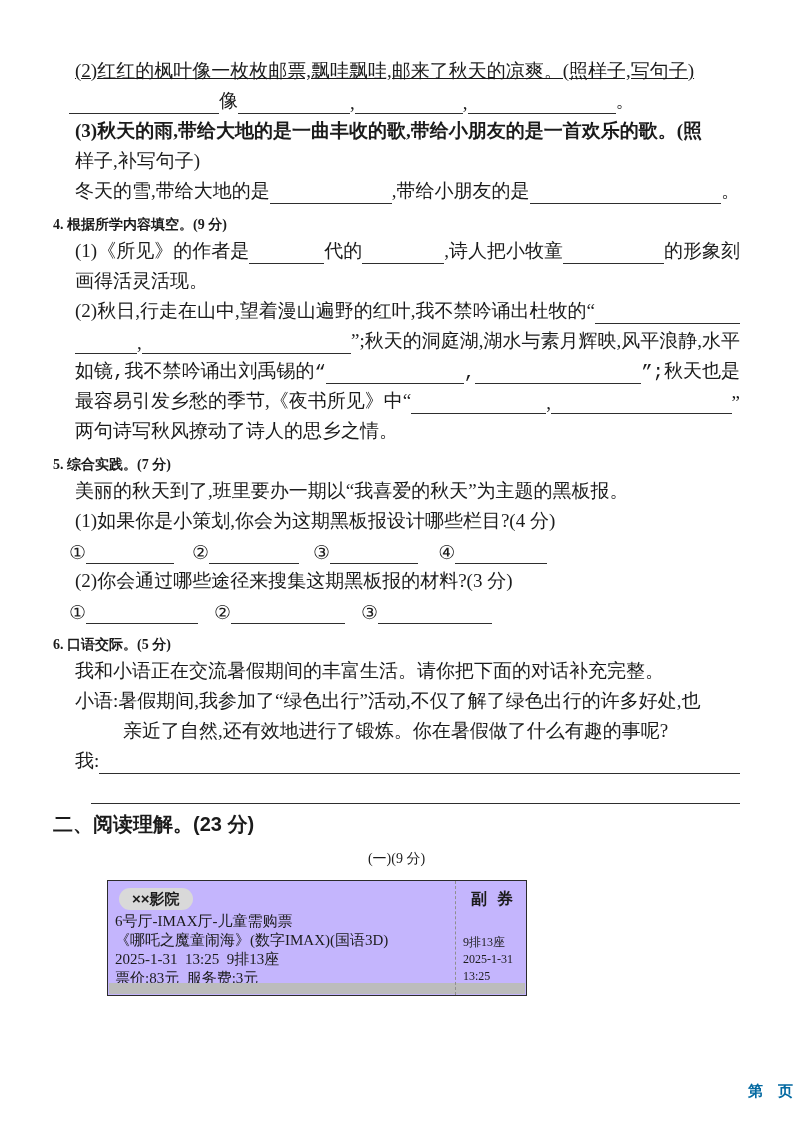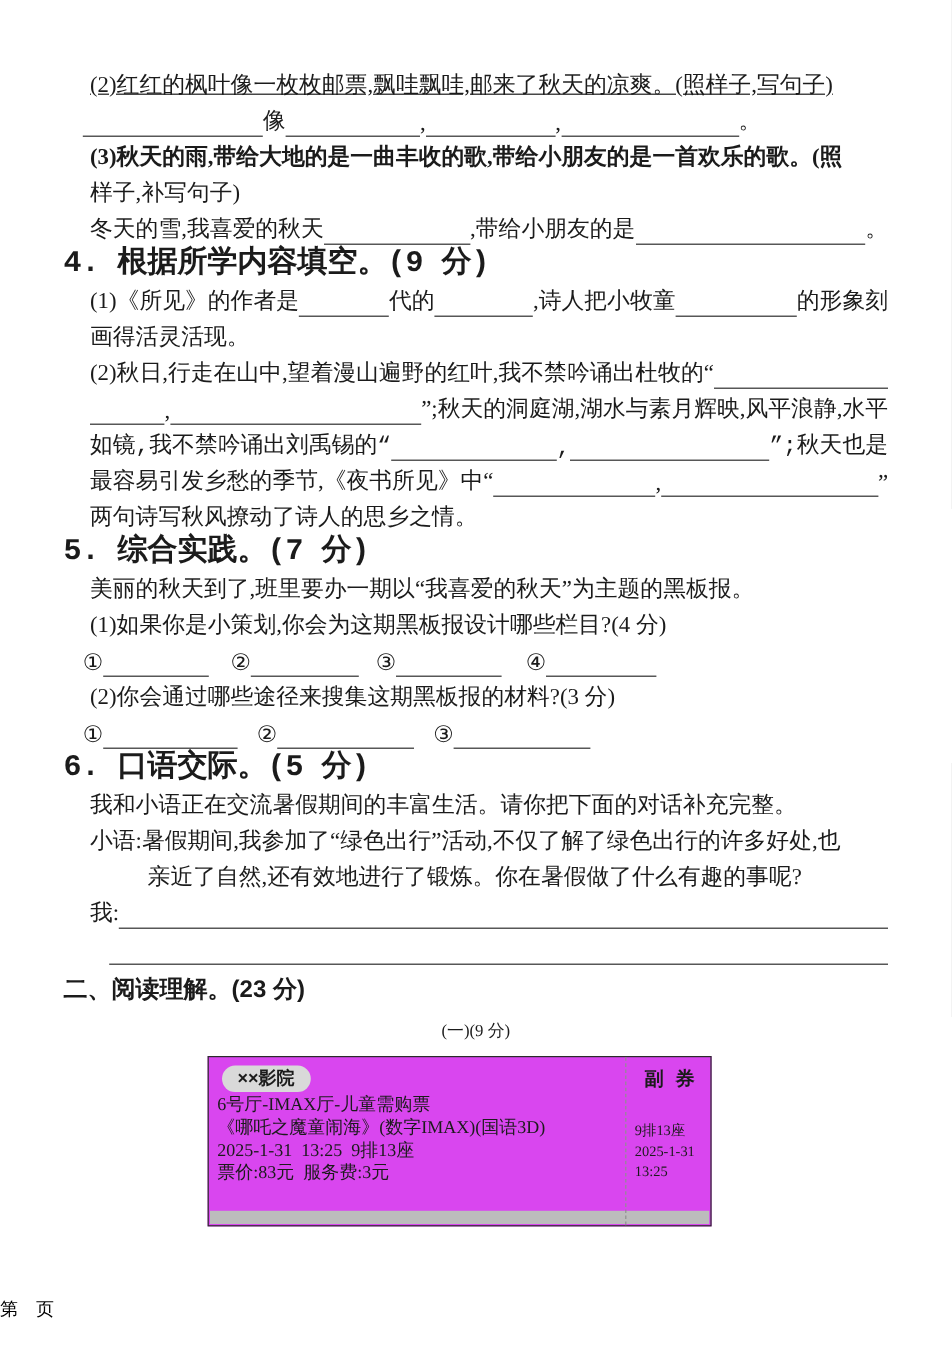--- a/index.html
+++ b/index.html
@@ -18,47 +18,47 @@
   .line {
     display:flex;
     align-items:flex-end;
     height:30px;
     font-size:19px;
     white-space:pre;
     box-sizing:border-box;
   }
   .seg { white-space:pre; }
   .line.qheader {
-    font-family:Liberation Mono, monospace;
+    font-family:Liberation Serif, serif;
     font-weight:700;
-    font-size:25px;
+    font-size:14px;
   }
   .line.secheader {
     font-family:"Liberation Sans","DejaVu Sans",sans-serif;
     font-weight:700;
     font-size:20px;
     height:34px;
   }
   .line.center { justify-content:center; font-size:14px; }
   .blank {
     display:inline-block;
     height:26px;
     border-bottom:1px solid #2e2e2e;
     box-sizing:border-box;
   }
   .blank.flex { flex:1 1 auto; }
   .gap { display:inline-block; height:1px; }
   
   .ticket {
     position:relative;
-    width:420px; height:142px;
-    margin:12px 0 0 120px;
+    width:420px; height:116px;
+    margin:12px 0 0 54px;
     border:1.5px solid #2b2b2b;
     box-sizing:border-box;
-    background:#d946ef;
+    background:#c4b5fd;
   }
   .ticket-main {
     position:absolute; left:0; top:0; right:70px; bottom:0;
     padding:5px 2px 0 7px;
     box-sizing:border-box;
   }
   .ticket-divider {
     position:absolute; top:0; bottom:0; right:70px; width:0;
     border-left:1px dashed #8f8f8f;
     z-index:2;
@@ -98,37 +98,38 @@
   }
   #stub-lines { margin-top:24px; }
   .ticket-bar {
     position:absolute; left:1px; right:1px; bottom:1px; height:11px;
     background:#bcbcbc;
     z-index:1;
   }
   
   .footer {
     position:absolute; left:0; right:0; top:1082px;
-    text-align:left;
+    text-align:right;
     font-family:"Liberation Sans","DejaVu Sans",sans-serif;
     font-size:15px;
-    color:#000000;
+    color:#0369a1;
+    font-weight:bold;
   }
 </style>
 </head>
 <body>
 
 <div class="page">
 
   <div id="lines">
       <div class="line body" style="padding-left: 22px; text-decoration: underline;"><span class="seg">(2)红红的枫叶像一枚枚邮票,飘哇飘哇,邮来了秋天的凉爽。(照样子,写句子)</span></div>
       <div class="line body" style="padding-left: 16px;"><span class="blank" style="width: 150px;"></span><span class="seg">像</span><span class="blank" style="width: 112px;"></span><span class="seg">,</span><span class="blank" style="width: 108px;"></span><span class="seg">,</span><span class="blank" style="width: 148px;"></span><span class="seg">。</span></div>
       <div class="line body" style="padding-left: 22px; font-weight: bold;"><span class="seg">(3)秋天的雨,带给大地的是一曲丰收的歌,带给小朋友的是一首欢乐的歌。(照</span></div>
       <div class="line body" style="padding-left: 22px;"><span class="seg">样子,补写句子)</span></div>
-      <div class="line body" style="padding-left: 22px;"><span class="seg">冬天的雪,我喜爱的秋天</span><span class="blank" style="width: 122px;"></span><span class="seg">,带给小朋友的是</span><span class="blank flex"></span><span class="seg">。</span></div>
+      <div class="line body" style="padding-left: 22px;"><span class="seg">冬天的雪,带给大地的是</span><span class="blank" style="width: 122px;"></span><span class="seg">,带给小朋友的是</span><span class="blank flex"></span><span class="seg">。</span></div>
       <div class="line qheader"><span class="seg">4. 根据所学内容填空。(9 分)</span></div>
       <div class="line body" style="padding-left: 22px;"><span class="seg">(1)《所见》的作者是</span><span class="blank" style="width: 75px;"></span><span class="seg">代的</span><span class="blank" style="width: 82px;"></span><span class="seg">,诗人把小牧童</span><span class="blank flex"></span><span class="seg">的形象刻</span></div>
       <div class="line body" style="padding-left: 22px;"><span class="seg">画得活灵活现。</span></div>
       <div class="line body" style="padding-left: 22px;"><span class="seg">(2)秋日,行走在山中,望着漫山遍野的红叶,我不禁吟诵出杜牧的“</span><span class="blank flex"></span></div>
       <div class="line body" style="padding-left: 22px;"><span class="blank" style="width: 62px;"></span><span class="seg">,</span><span class="blank flex"></span><span class="seg">”;秋天的洞庭湖,湖水与素月辉映,风平浪静,水平</span></div>
       <div class="line body" style="padding-left: 22px; font-family: Liberation Mono, monospace;"><span class="seg">如镜,我不禁吟诵出刘禹锡的“</span><span class="blank" style="width: 138px;"></span><span class="seg">,</span><span class="blank flex"></span><span class="seg">”;秋天也是</span></div>
       <div class="line body" style="padding-left: 22px;"><span class="seg">最容易引发乡愁的季节,《夜书所见》中“</span><span class="blank" style="width: 135px;"></span><span class="seg">,</span><span class="blank flex"></span><span class="seg">”</span></div>
       <div class="line body" style="padding-left: 22px;"><span class="seg">两句诗写秋风撩动了诗人的思乡之情。</span></div>
       <div class="line qheader"><span class="seg">5. 综合实践。(7 分)</span></div>
       <div class="line body" style="padding-left: 22px;"><span class="seg">美丽的秋天到了,班里要办一期以“我喜爱的秋天”为主题的黑板报。</span></div>

